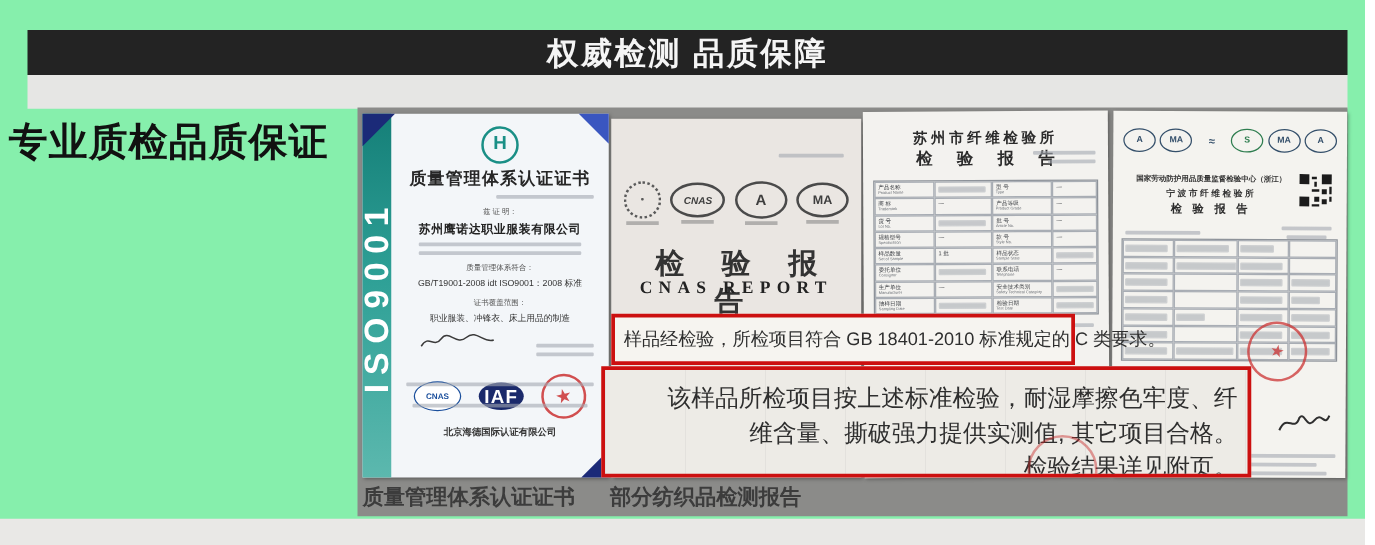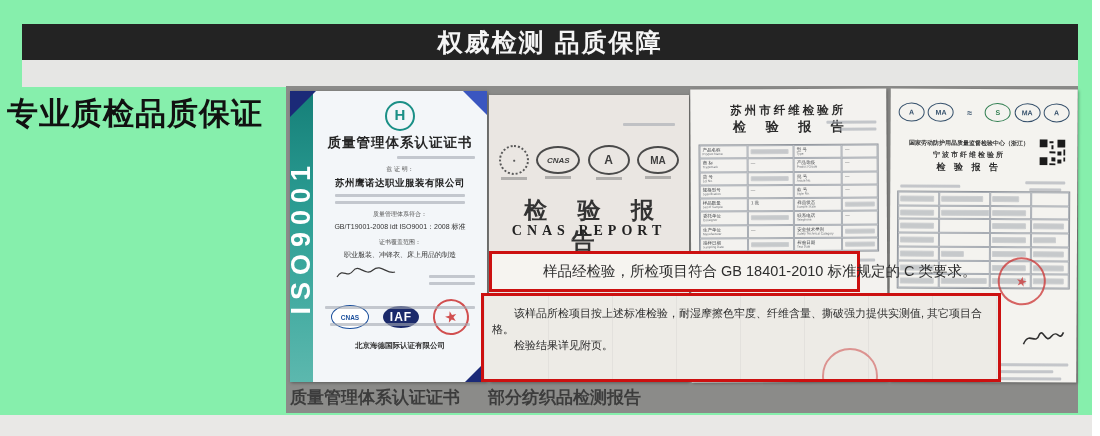--- a/index.html
+++ b/index.html
@@ -43,21 +43,21 @@
   .c1-title{font-size:13.5px;font-weight:bold;color:#262626;letter-spacing:1px;margin-top:3px;}
   .bl{background:#a3a9b0;opacity:.6;height:3px;border-radius:1px;margin:4px auto;}
   .c1-small{font-size:6px;color:#555;margin-top:6px;}
   .c1-company{font-size:9.5px;font-weight:bold;color:#222;margin-top:3px;letter-spacing:.5px;}
   .c1-std{font-size:7px;color:#333;margin-top:3px;}
   .c1-sig{position:absolute;left:22px;top:172px;}
   .c1-dates{position:absolute;right:12px;top:180px;width:46px;}
   .c1-logos{position:absolute;left:0;right:0;top:208px;display:flex;justify-content:center;gap:14px;align-items:center;}
   .oval{border-radius:50%;display:flex;align-items:center;justify-content:center;font-weight:bold;}
   .cnas{width:36px;height:22px;border:1.5px solid #1b4f9c;color:#1b4f9c;font-size:6.5px;background:#fff;}
-  .iaf{width:36px;height:22px;background:#1b2a6b;color:#fff;font-size:12px;letter-spacing:1px;}
+  .iaf{width:36px;height:22px;background:#1b2a6b;color:#fff;font-size:15px;letter-spacing:1px;}
   .stamp{border:2px solid #cc3333;border-radius:50%;color:#cc3333;display:flex;align-items:center;
          justify-content:center;opacity:.85;}
   .c1-stamp{width:32px;height:32px;transform:rotate(-14deg);font-size:15px;}
   .c1-issuer{position:absolute;left:0;right:0;top:250px;font-size:7.5px;font-weight:bold;color:#333;}
 
   
   .cert2{left:489px;top:95px;width:200px;height:287px;background:#eae6e2;}
   .c2-report-bar{position:absolute;right:14px;top:24px;width:52px;}
   .c2-logos{position:absolute;left:10px;right:10px;top:50px;display:flex;justify-content:space-between;
             align-items:center;}
@@ -105,26 +105,26 @@
             display:grid;grid-template-columns:24% 30% 24% 22%;grid-auto-rows:1fr;}
   .c4-table div{border:0.5px solid #a8adb4;padding:1px;}
   .c4-stamp{position:absolute;left:108px;top:168px;width:44px;height:44px;transform:rotate(12deg);
             font-size:13px;opacity:.75;z-index:2;}
   .c4-sig{position:absolute;left:130px;top:237px;}
   .c4-foot{position:absolute;left:80px;right:8px;top:270px;}
 
   
   .redbox{position:absolute;border:3px solid #cc1010;z-index:30;box-sizing:border-box;}
   .box1{left:489px;top:251px;width:371px;height:41px;background:#f6f4f0;
-        display:flex;align-items:center;padding-left:44px;}
+        display:flex;align-items:center;}
   .box1 p{margin:0 0 0 7px;font-size:14.5px;color:#2e2e2e;white-space:nowrap;}
   .box2{left:481px;top:293px;width:520px;height:89px;background:#edebe6;overflow:hidden;
         background-image:linear-gradient(90deg,rgba(140,140,140,.10) 1px,transparent 1px);
         background-size:64px 100%;}
-  .box2 p{margin:0;padding:0 8px;font-size:11px;line-height:1.45;color:#2e2e2e;}
+  .box2 p{margin:0;padding:0 8px;font-size:19px;line-height:1.45;color:#2e2e2e;text-align:right;}
   .box2 .p1{margin-top:10px;text-indent:2em;}
   .box2 .p2{text-indent:2em;}
   .box2-stamp-arc{position:absolute;left:338px;top:52px;width:52px;height:52px;border:2px solid rgba(200,40,40,.45);
                   border-radius:50%;}
 </style>
 </head>
 <body>
 
 <div class="page">
 

